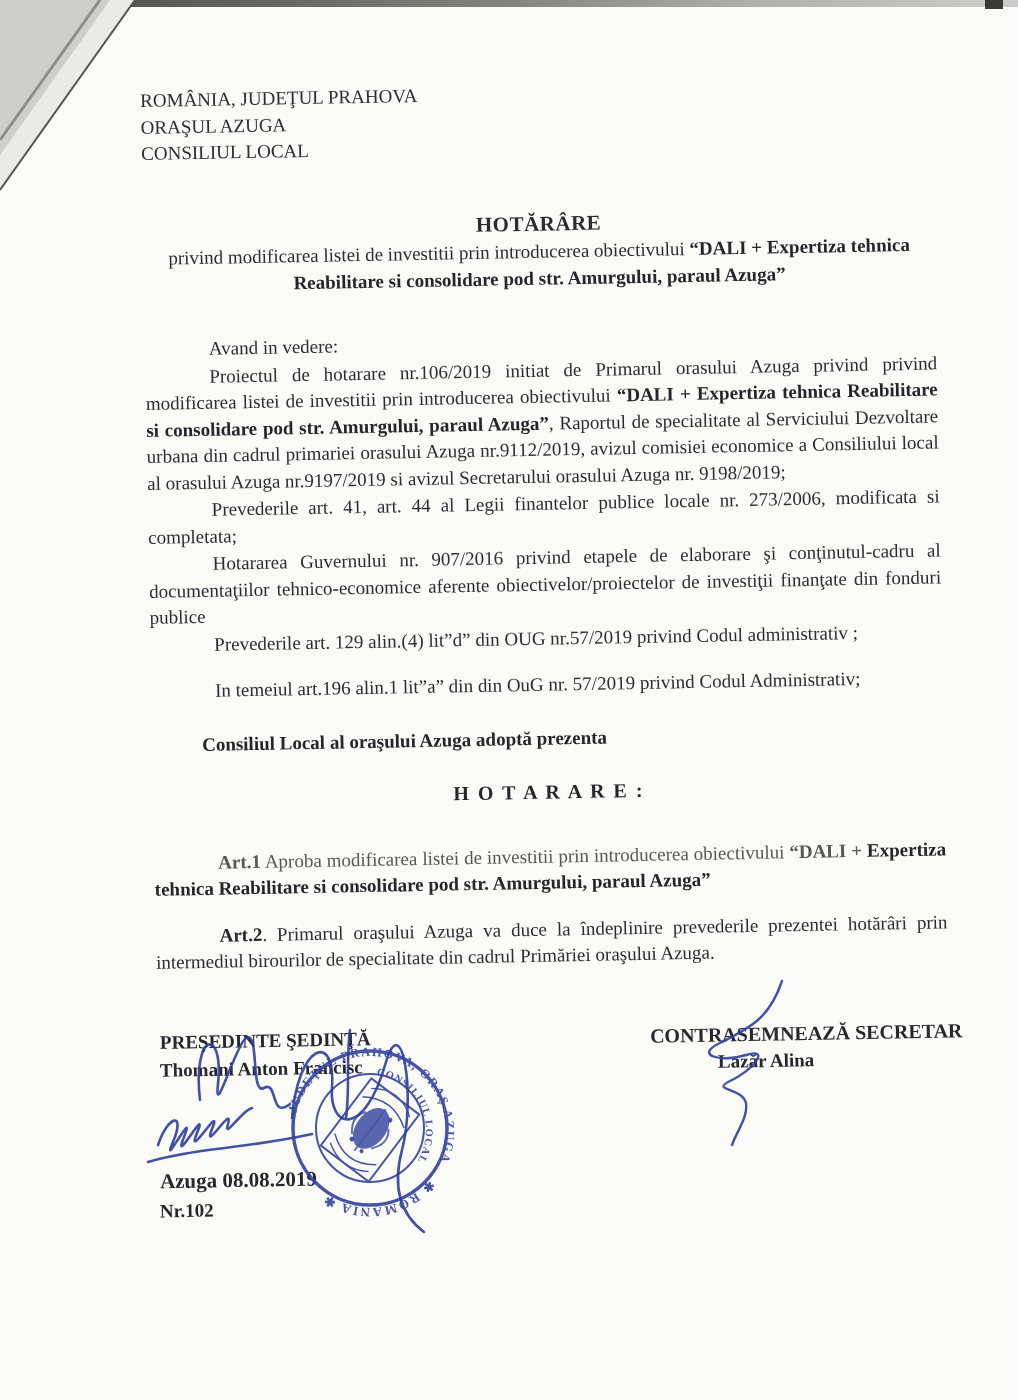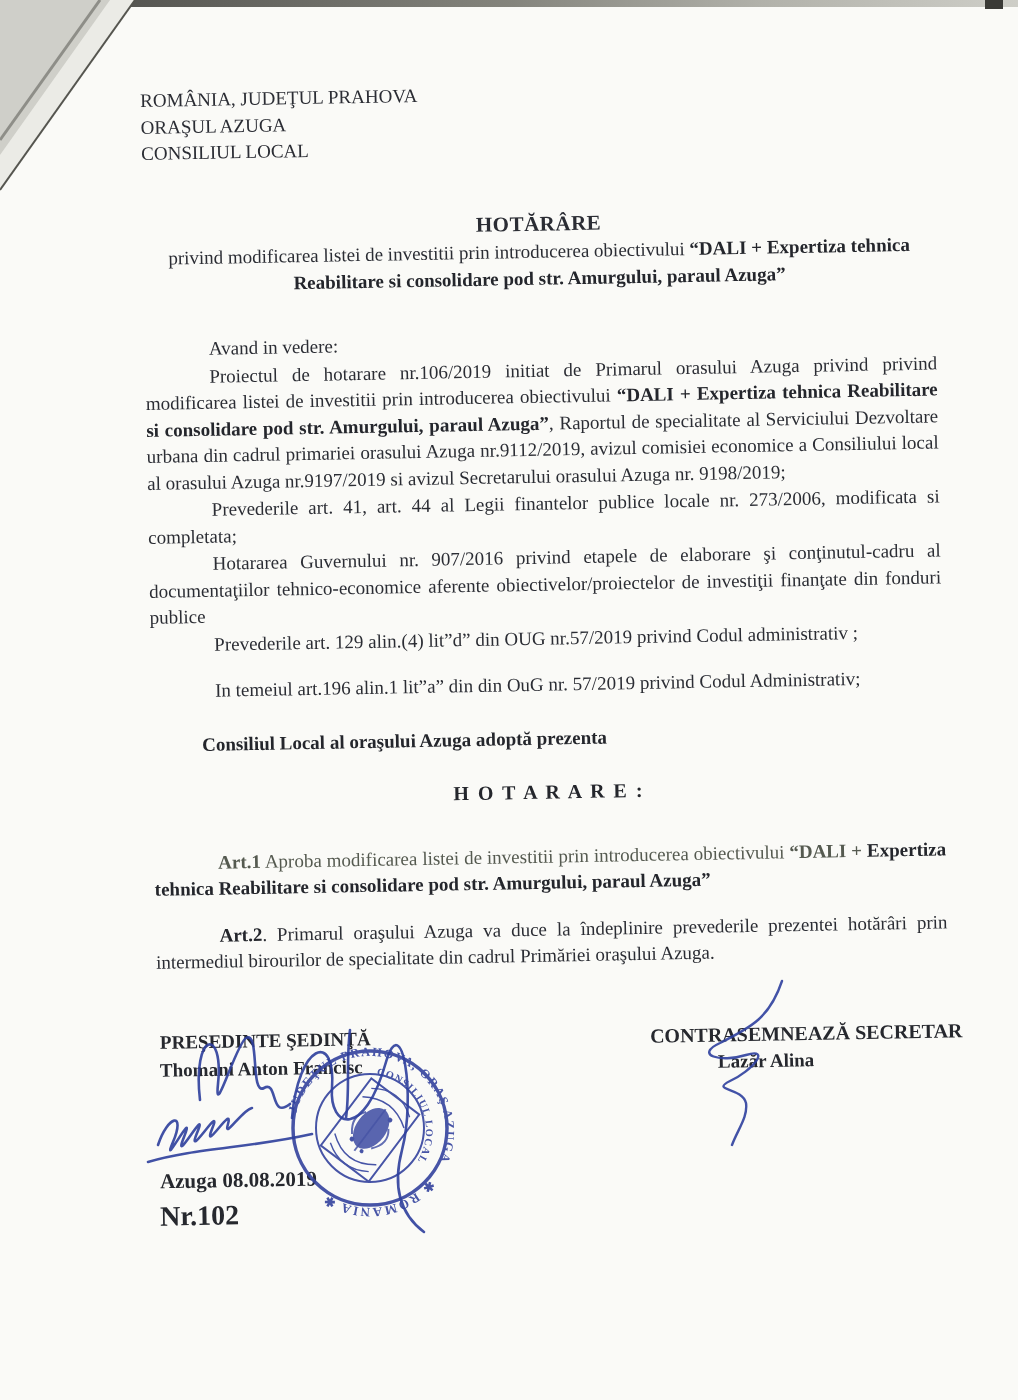--- a/index.html
+++ b/index.html
@@ -83,21 +83,21 @@
       </div>
   </div>
 
   <div class="abs sig-title" style="left:160px;top:1030px;">PREŞEDINTE ŞEDINŢĂ</div>
   <div class="abs sig-name" style="left:160px;top:1058px;">Thomani Anton Francisc</div>
 
   <div class="abs sig-title" style="left:650px;top:1022px;font-size:20px;">CONTRASEMNEAZĂ  SECRETAR</div>
   <div class="abs sig-name" style="left:718px;top:1050px;">Lazăr Alina</div>
 
   <div class="abs foot-line" style="left:160px;top:1168px;">Azuga 08.08.2019</div>
-  <div class="abs foot-line" style="left:160px;top:1200px;font-size:28px;">Nr.102</div>
+  <div class="abs foot-line" style="left:160px;top:1200px;font-size:19px;">Nr.102</div>
 
   <div class="stamp-wrap">
     <svg width="180" height="180" viewBox="0 0 180 180">
       <defs>
         <path id="ringOuter" d="M 14,90 A 76,76 0 1 1 13.99,90.2"></path>
         <path id="ringInner" d="M 34,90 A 56,56 0 1 1 33.99,90.2"></path>
       </defs>
       <circle cx="90" cy="90" r="77" fill="none" stroke-width="3.5" stroke="#3847a0"></circle>
       <circle cx="90" cy="90" r="54" fill="none" stroke-width="2" stroke="#3847a0"></circle>
       <text font-size="12.5" letter-spacing="1.5" font-family="Liberation Serif,serif" font-weight="bold" fill="#3847a0">

